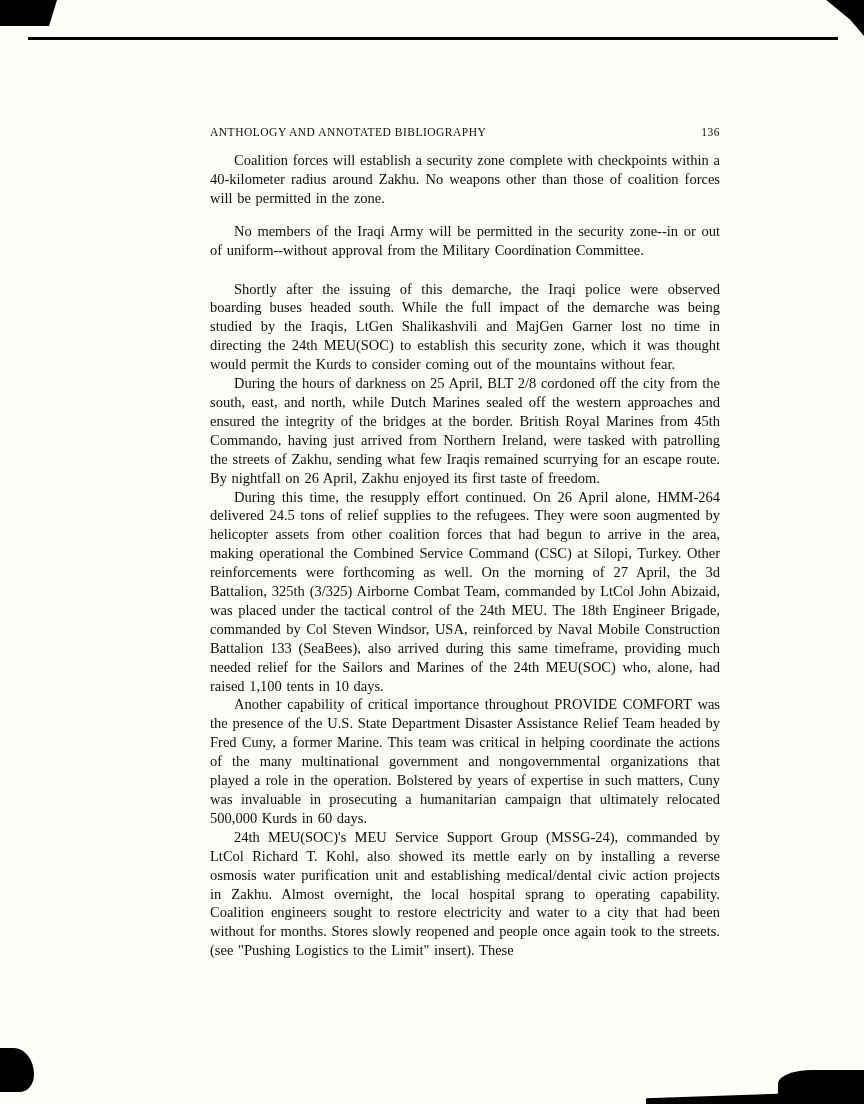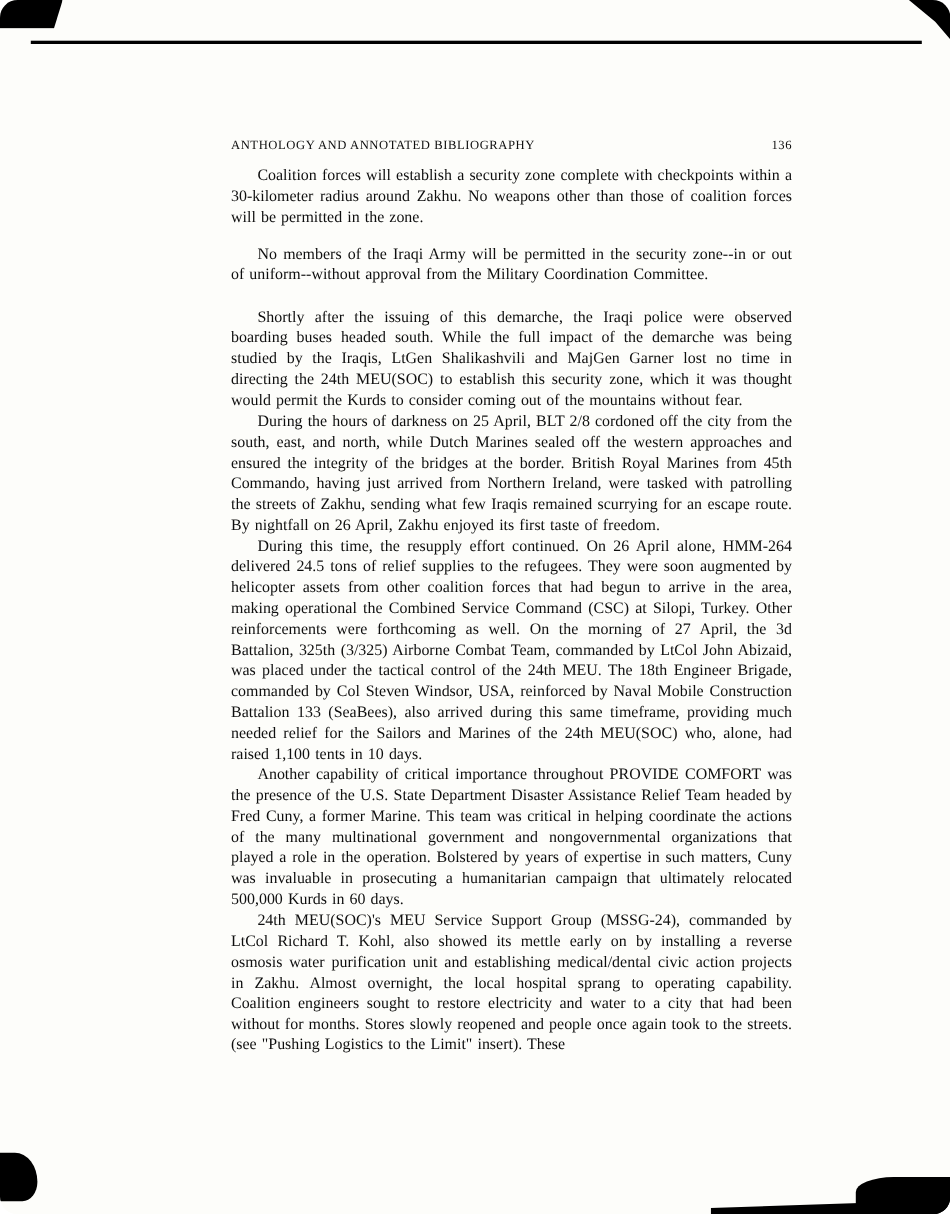--- a/index.html
+++ b/index.html
@@ -8,21 +8,20 @@
     background: #ffffff;
   }
   .page {
     position: relative;
     width: 864px;
     height: 1104px;
     background: #fdfdfa;
     font-family: "Liberation Serif", serif;
     color: #0e0e0e;
     overflow: hidden;
-    border-radius: 16px;
   }
   .artifact {
     position: absolute;
     background: #000;
   }
   .art-top-left {
     left: 0; top: 0;
     width: 57px; height: 26px;
     clip-path: polygon(0 0, 100% 0, 86% 100%, 0 100%);
   }
@@ -90,21 +89,21 @@
   <div class="artifact art-bottom-bar"></div>
   <div class="artifact art-bottom-right"></div>
 
   <div class="content">
 
     <div class="header-row">
       <span class="running-title">ANTHOLOGY AND ANNOTATED BIBLIOGRAPHY</span>
       <span class="page-number">136</span>
     </div>
 
-    <p class="para gap-after-sm">Coalition forces will establish a security zone complete with checkpoints within a 30-kilometer radius around Zakhu.  No weapons other than those of coalition forces will be permitted in the zone.</p>
+    <p class="para gap-after-sm">Coalition forces will establish a security zone complete with checkpoints within a 40-kilometer radius around Zakhu.  No weapons other than those of coalition forces will be permitted in the zone.</p>
 
     <p class="para gap-after-lg">No members of the Iraqi Army will be permitted in the security zone--in or out of uniform--without approval from the Military Coordination Committee.</p>
 
     <p class="para">Shortly after the issuing of this demarche, the Iraqi police were observed boarding buses headed south.  While the full impact of the demarche was being studied by the Iraqis, LtGen Shalikashvili and MajGen Garner lost no time in directing the 24th MEU(SOC) to establish this security zone, which it was thought would permit the Kurds to consider coming out of the mountains without fear.</p>
 
     <p class="para">During the hours of darkness on 25 April, BLT 2/8 cordoned off the city from the south, east, and north, while Dutch Marines sealed off the western approaches and ensured the integrity of the bridges at the border.  British Royal Marines from 45th Commando, having just arrived from Northern Ireland, were tasked with patrolling the streets of Zakhu, sending what few Iraqis remained scurrying for an escape route.  By nightfall on 26 April, Zakhu enjoyed its first taste of freedom.</p>
 
     <p class="para">During this time, the resupply effort continued.  On 26 April alone, HMM-264 delivered 24.5 tons of relief supplies to the refugees.  They were soon augmented by helicopter assets from other coalition forces that had begun to arrive in the area, making operational the Combined Service Command (CSC) at Silopi, Turkey.  Other reinforcements were forthcoming as well.  On the morning of 27 April, the 3d Battalion, 325th (3/325) Airborne Combat Team, commanded by LtCol John Abizaid, was placed under the tactical control of the 24th MEU.  The 18th Engineer Brigade, commanded by Col Steven Windsor, USA, reinforced by Naval Mobile Construction Battalion 133 (SeaBees), also arrived during this same timeframe, providing much needed relief for the Sailors and Marines of the 24th MEU(SOC) who, alone, had raised 1,100 tents in 10 days.</p>
 
     <p class="para">Another capability of critical importance throughout PROVIDE COMFORT was the presence of the U.S. State Department Disaster Assistance Relief Team headed by Fred Cuny, a former Marine.  This team was critical in helping coordinate the actions of the many multinational government and nongovernmental organizations that played a role in the operation.  Bolstered by years of expertise in such matters, Cuny was invaluable in prosecuting a humanitarian campaign that ultimately relocated 500,000 Kurds in 60 days.</p>

